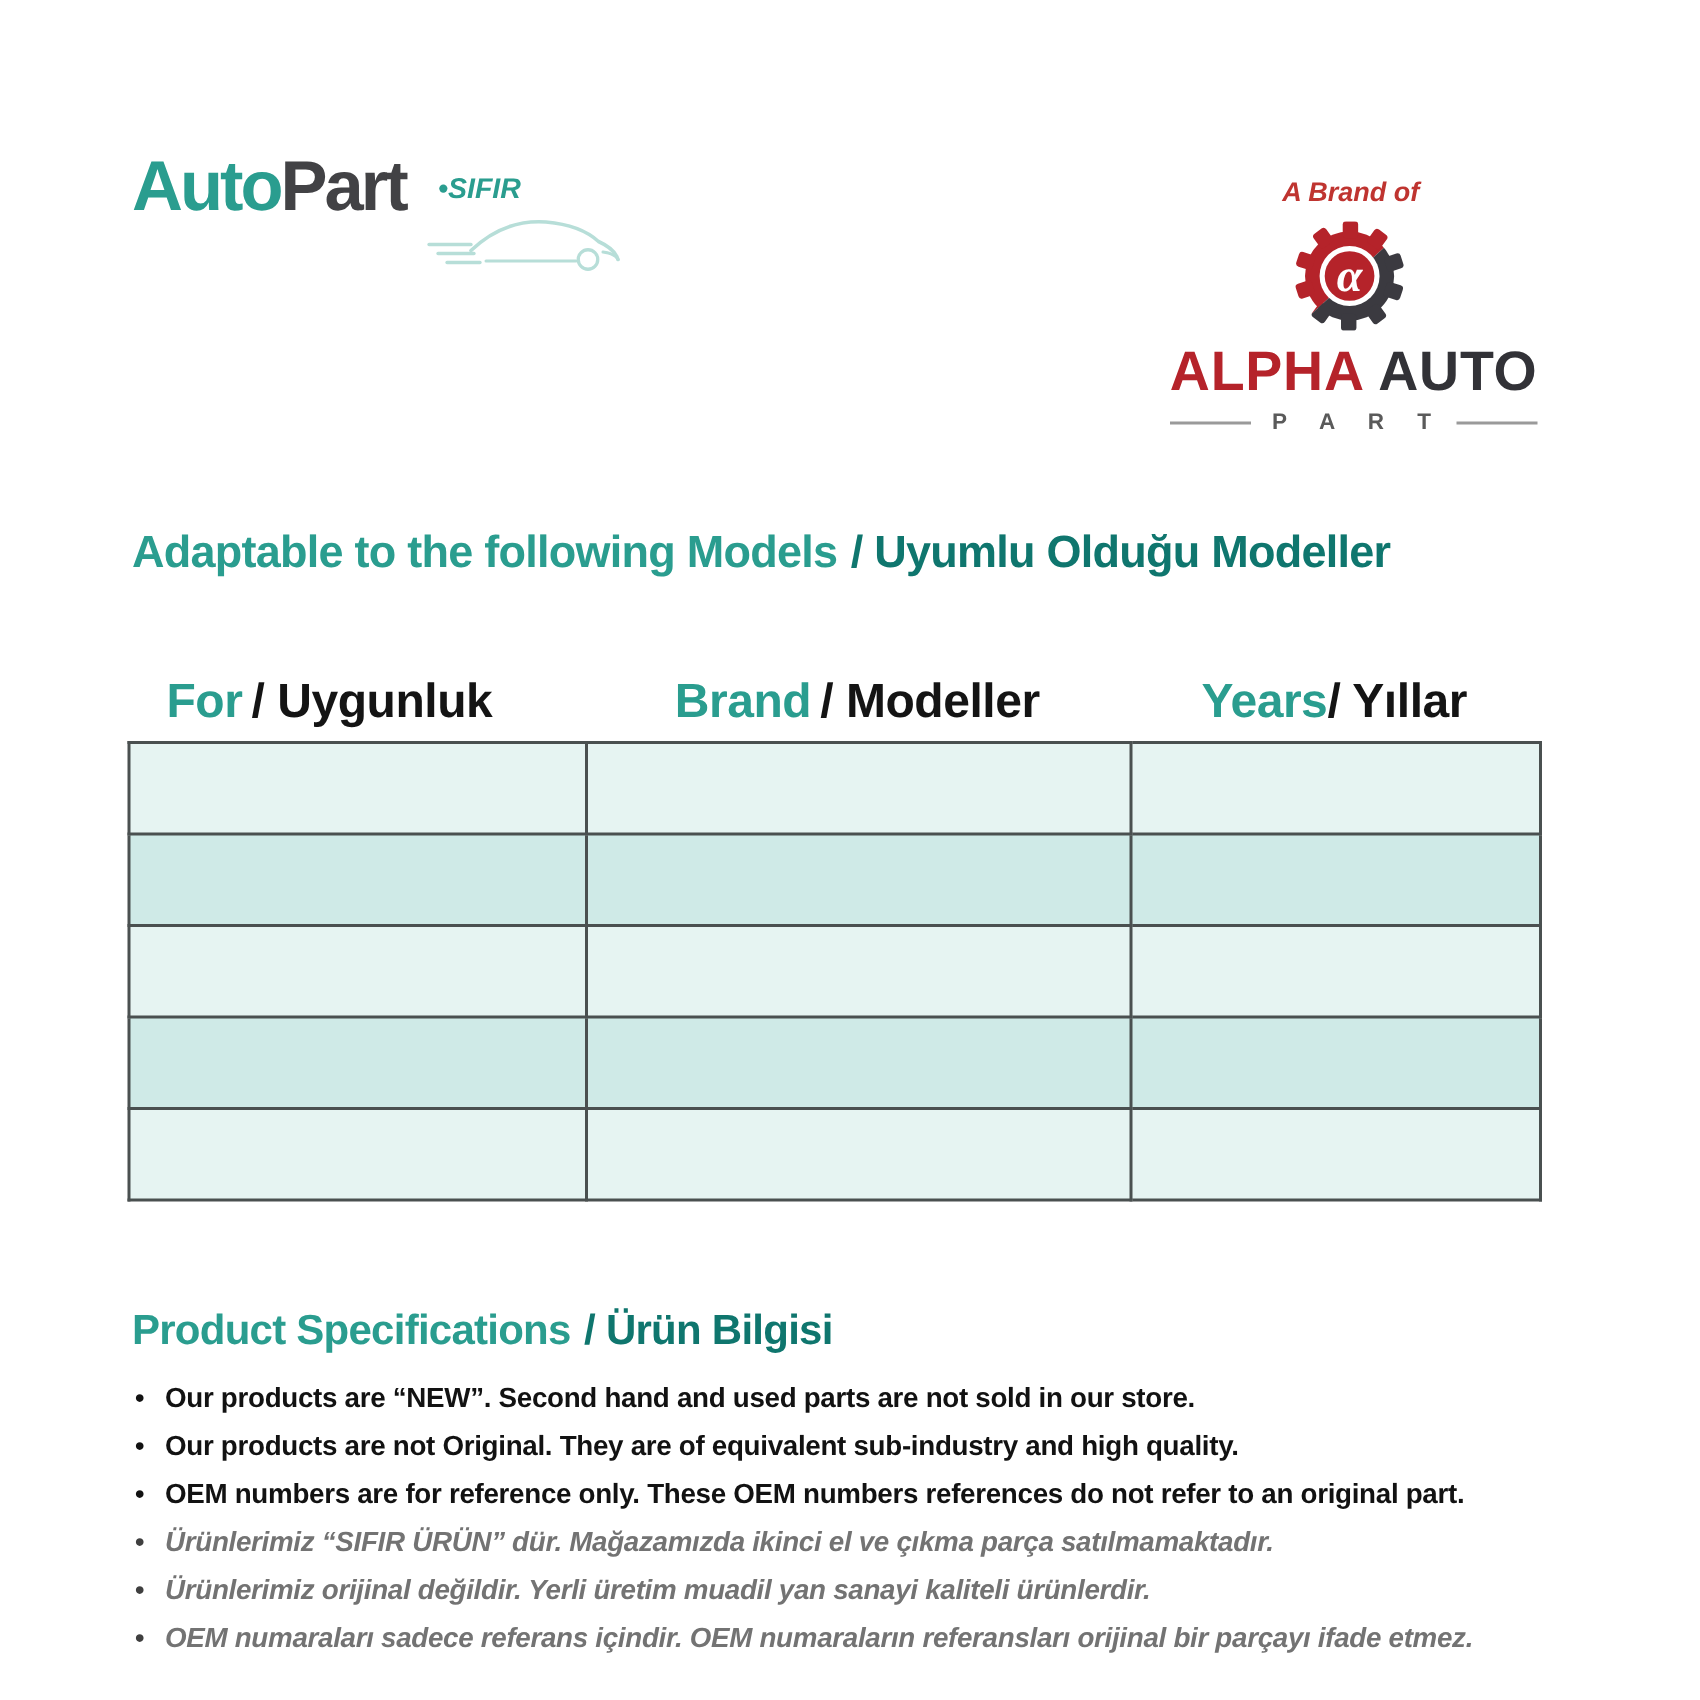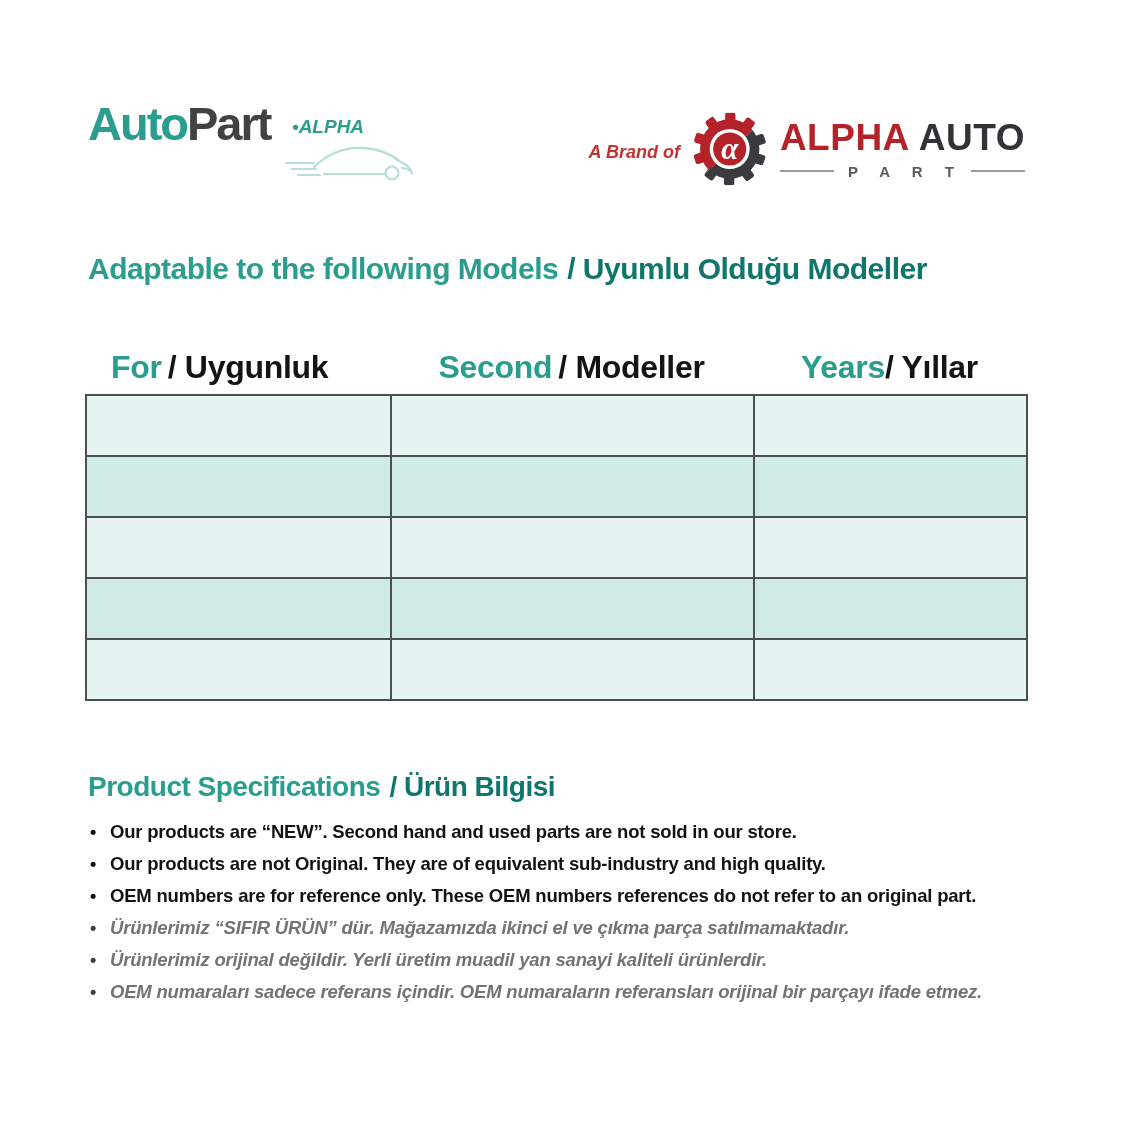--- a/index.html
+++ b/index.html
@@ -20,21 +20,21 @@
   .logo-block { position:relative; width:360px; height:90px; }
   .logo-text { font-size:47px; font-weight:bold; letter-spacing:-2px; line-height:1; }
   .logo-auto { color:#2a9d8f; }
   .logo-part { color:#424245; }
   .logo-online {
     position:absolute; left:204px; top:16px;
     color:#2a9d8f; font-style:italic; font-weight:bold; font-size:19px; letter-spacing:0;
   }
   .car-svg { position:absolute; left:196px; top:34px; width:140px; height:50px; }
 
-  .brand-block { display:flex; align-items:center; gap:8px; margin-top:12px; }
+  .brand-block { display:flex; align-items:center; gap:8px; margin-top:12px;flex-direction:column; }
   .brand-prefix {
     color:#bf3430; font-style:italic; font-weight:bold; font-size:18px;
     margin-right:4px; margin-top:6px; white-space:nowrap;
   }
   .gear-svg { width:80px; height:74px; flex:none; }
   .brand-name-col { display:flex; flex-direction:column; }
   .brand-name-row { font-size:37px; font-weight:bold; letter-spacing:0.5px; line-height:1; white-space:nowrap; }
   .brand-alpha { color:#b5232a; }
   .brand-auto { color:#323237; margin-left:9px; }
   .brand-part-row { display:flex; align-items:center; margin-top:7px; }
@@ -98,21 +98,21 @@
 </style>
 </head>
 <body>
 
 <div class="page">
 
   <div class="header">
 
     <div class="logo-block">
       <span class="logo-text"><span class="logo-auto">Auto</span><span class="logo-part">Part</span></span>
-      <span class="logo-online">•ALPHA</span>
+      <span class="logo-online">•SIFIR</span>
       <svg class="car-svg" viewBox="0 0 140 50" fill="none">
         <path d="M30 33 Q52 12 80 14 Q103 16 115 27 Q126 32 128 39" stroke="#b7ded8" stroke-width="2.4" fill="none" stroke-linecap="round"></path>
         <path d="M40 40 H100" stroke="#b7ded8" stroke-width="2" stroke-linecap="round"></path>
         <circle cx="108" cy="39" r="6.5" stroke="#b7ded8" stroke-width="2.2" fill="none"></circle>
         <path d="M118 34 Q126 35 128 39" stroke="#b7ded8" stroke-width="2" fill="none" stroke-linecap="round"></path>
         <path d="M2 29 H30" stroke="#b7ded8" stroke-width="2.2" stroke-linecap="round"></path>
         <path d="M8 35 H32" stroke="#b7ded8" stroke-width="2.2" stroke-linecap="round"></path>
         <path d="M14 41 H36" stroke="#b7ded8" stroke-width="2.2" stroke-linecap="round"></path>
       </svg>
     </div>
@@ -173,21 +173,21 @@
 
   <h1 class="section-heading" id="adaptable-heading">
     <span class="heading-en">Adaptable to the following Models</span><span class="heading-tr">/ Uyumlu Olduğu Modeller</span>
   </h1>
 
   <div class="col-heads">
     <div class="col-head col-head-0">
       <span class="c-en">For</span><span class="c-tr">/ Uygunluk</span>
     </div>
     <div class="col-head col-head-1">
-      <span class="c-en">Second</span><span class="c-tr">/ Modeller</span>
+      <span class="c-en">Brand</span><span class="c-tr">/ Modeller</span>
     </div>
     <div class="col-head col-head-2 tight">
       <span class="c-en">Years</span><span class="c-tr">/ Yıllar</span>
     </div>
   </div>
 
   <table class="compat">
     <colgroup>
         <col class="c0">
         <col class="c1">

